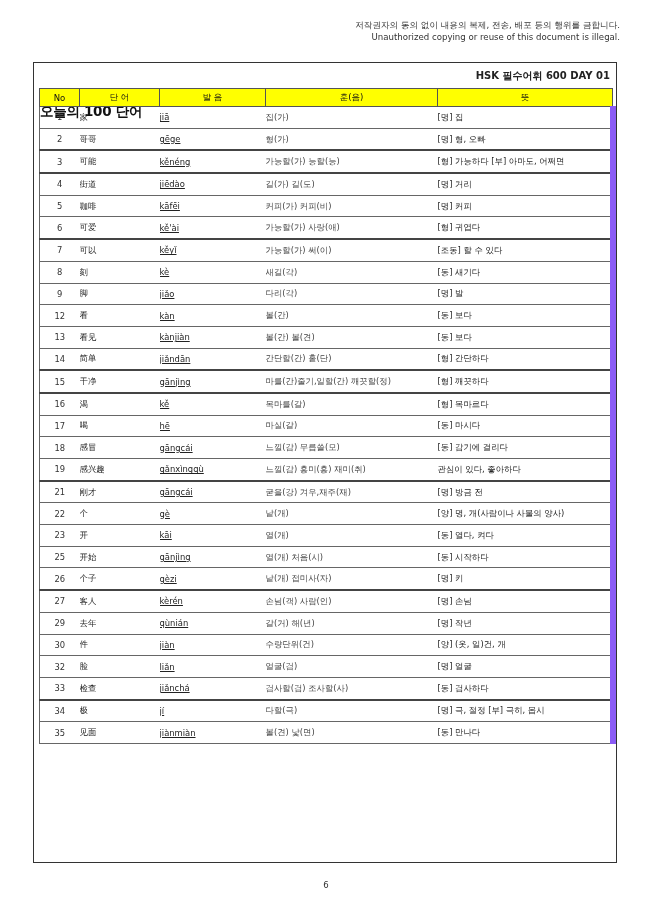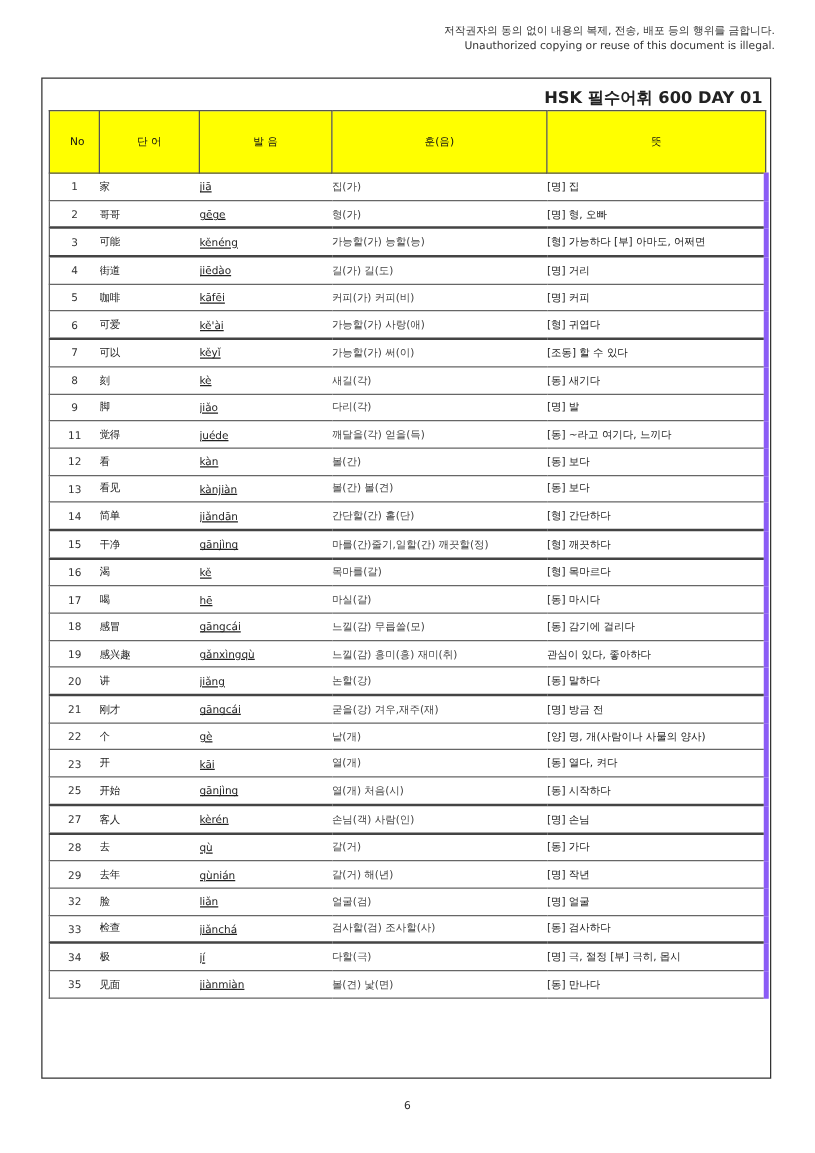--- a/index.html
+++ b/index.html
@@ -4,29 +4,29 @@
 <style>
   html, body { margin: 0; padding: 0; background: #ffffff; }
   body { width: 652px; height: 922px; position: relative; overflow: hidden;
          font-family: "DejaVu Sans", "Liberation Sans", sans-serif; color: #222; }
   .notice { position: absolute; right: 32px; top: 19px; text-align: right;
             font-size: 8.6px; line-height: 12px; color: #333; margin-left: 44px; }
   .frame { position: absolute; left: 33px; top: 62px; width: 584px; height: 801px;
            border: 1px solid #333; box-sizing: border-box; }
   .title { position: absolute; left: 6px; top: 3px; font-size: 13.5px; font-weight: bold;
            color: #111; letter-spacing: -0.3px; margin-top: 37px; }
-  .subtitle { position: absolute; right: 6px; top: 6px; font-size: 13px; font-weight: bold; color: #222; }
+  .subtitle { position: absolute; right: 6px; top: 6px; font-size: 10px; font-weight: bold; color: #222; }
   table.vocab { position: absolute; left: 5px; top: 25px; width: 573px;
                 border-collapse: collapse; table-layout: fixed; }
   table.vocab th { background: #ffff00; font-weight: normal; font-size: 8.5px; height: 17px;
-                   border: 1px solid #555; text-align: center; color: #111; padding: 16px; }
+                   border: 1px solid #555; text-align: center; color: #111; padding: 0; }
   table.vocab td { height: 20.7px; border: 1px solid #666; border-left: none; border-right: none;
                    font-size: 8.4px; padding: 0; white-space: nowrap; overflow: hidden; }
   table.vocab tr td:first-child { border-left: 1px solid #666; }
-  table.vocab tr td:last-child { border-right: 4px solid #8b5cf6; }
+  table.vocab tr td:last-child { border-right: 6px solid #8b5cf6; }
   table.vocab tr.thick td { border-top: 2px solid #444; }
   td.no { text-align: center; font-size: 8px; color: #333; }
   td.word { padding-left: 7px; font-family: "DejaVu Serif", "Liberation Serif", serif;
             font-size: 14px; color: #222; }
   td.pinyin { padding-left: 6px; font-size: 12px; color: #222; text-decoration: underline; }
   td.hun { padding-left: 6px; font-size: 7.6px; color: #444; }
   td.meaning { padding-left: 6px; font-size: 8.3px; color: #222; }
   .page-no { position: absolute; left: 0; width: 652px; top: 880px; text-align: center;
              font-size: 8.5px; color: #333; }
 </style>
@@ -117,27 +117,20 @@
           <td class="meaning">[동] 새기다</td>
         </tr>
         <tr>
           <td class="no">9</td>
           <td class="word">脚</td>
           <td class="pinyin">jiǎo</td>
           <td class="hun">다리(각)</td>
           <td class="meaning">[명] 발</td>
         </tr>
         <tr>
-          <td class="no">11</td>
-          <td class="word">觉得</td>
-          <td class="pinyin">juéde</td>
-          <td class="hun">깨달을(각)  얻을(득)</td>
-          <td class="meaning">[동] ~라고 여기다, 느끼다</td>
-        </tr>
-        <tr>
           <td class="no">12</td>
           <td class="word">看</td>
           <td class="pinyin">kàn</td>
           <td class="hun">볼(간)</td>
           <td class="meaning">[동] 보다</td>
         </tr>
         <tr>
           <td class="no">13</td>
           <td class="word">看见</td>
           <td class="pinyin">kànjiàn</td>
@@ -179,27 +172,20 @@
           <td class="hun">느낄(감)  무릅쓸(모)</td>
           <td class="meaning">[동] 감기에 걸리다</td>
         </tr>
         <tr>
           <td class="no">19</td>
           <td class="word">感兴趣</td>
           <td class="pinyin">gǎnxìngqù</td>
           <td class="hun">느낄(감)  흥미(흥)  재미(취)</td>
           <td class="meaning">관심이 있다, 좋아하다</td>
         </tr>
-        <tr>
-          <td class="no">20</td>
-          <td class="word">讲</td>
-          <td class="pinyin">jiǎng</td>
-          <td class="hun">논할(강)</td>
-          <td class="meaning">[동] 말하다</td>
-        </tr>
         <tr class="thick">
           <td class="no">21</td>
           <td class="word">刚才</td>
           <td class="pinyin">gāngcái</td>
           <td class="hun">굳을(강)  겨우,재주(재)</td>
           <td class="meaning">[명] 방금 전</td>
         </tr>
         <tr>
           <td class="no">22</td>
           <td class="word">个</td>
@@ -214,42 +200,49 @@
           <td class="hun">열(개)</td>
           <td class="meaning">[동] 열다, 켜다</td>
         </tr>
         <tr>
           <td class="no">25</td>
           <td class="word">开始</td>
           <td class="pinyin">gānjìng</td>
           <td class="hun">열(개)  처음(시)</td>
           <td class="meaning">[동] 시작하다</td>
         </tr>
+        <tr>
+          <td class="no">26</td>
+          <td class="word">个子</td>
+          <td class="pinyin">gèzi</td>
+          <td class="hun">낱(개)  접미사(자)</td>
+          <td class="meaning">[명] 키</td>
+        </tr>
         <tr class="thick">
           <td class="no">27</td>
           <td class="word">客人</td>
           <td class="pinyin">kèrén</td>
           <td class="hun">손님(객)  사람(인)</td>
           <td class="meaning">[명] 손님</td>
         </tr>
-        <tr class="thick">
-          <td class="no">28</td>
-          <td class="word">去</td>
-          <td class="pinyin">qù</td>
-          <td class="hun">갈(거)</td>
-          <td class="meaning">[동] 가다</td>
-        </tr>
         <tr>
           <td class="no">29</td>
           <td class="word">去年</td>
           <td class="pinyin">qùnián</td>
           <td class="hun">갈(거)  해(년)</td>
           <td class="meaning">[명] 작년</td>
         </tr>
         <tr>
+          <td class="no">30</td>
+          <td class="word">件</td>
+          <td class="pinyin">jiàn</td>
+          <td class="hun">수량단위(건)</td>
+          <td class="meaning">[양] (옷, 일)건, 개</td>
+        </tr>
+        <tr>
           <td class="no">32</td>
           <td class="word">脸</td>
           <td class="pinyin">liǎn</td>
           <td class="hun">얼굴(검)</td>
           <td class="meaning">[명] 얼굴</td>
         </tr>
         <tr>
           <td class="no">33</td>
           <td class="word">检查</td>
           <td class="pinyin">jiǎnchá</td>

